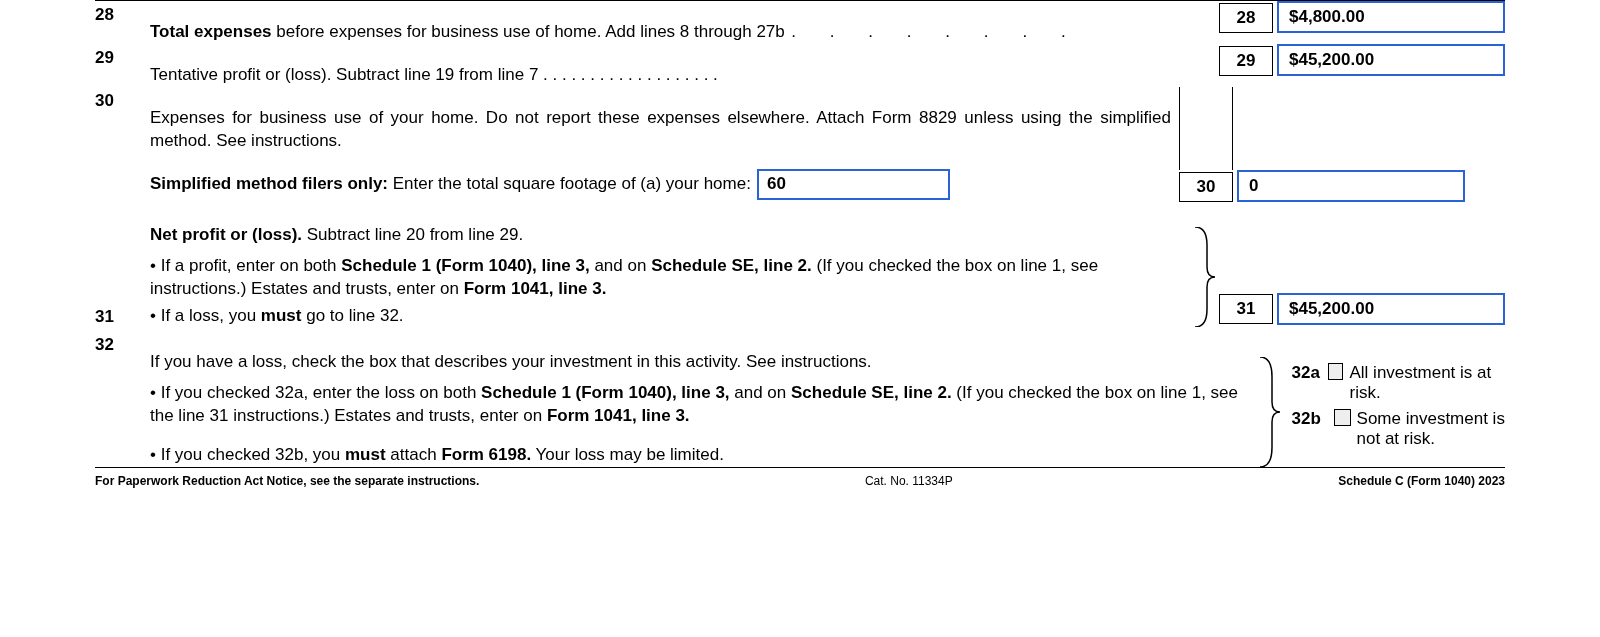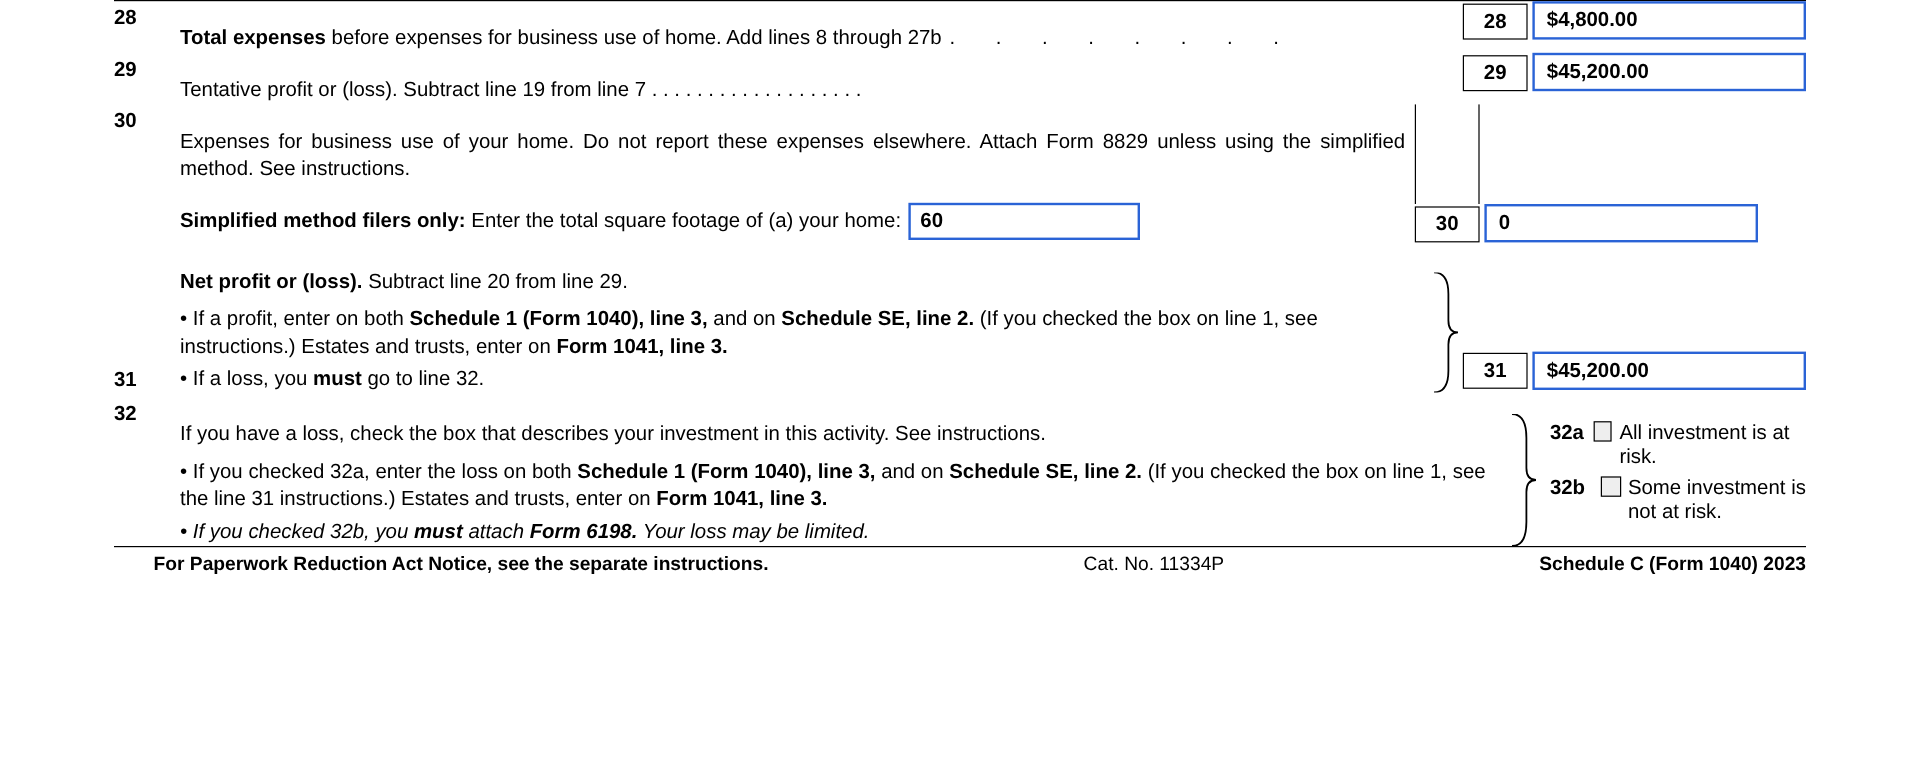--- a/index.html
+++ b/index.html
@@ -71,23 +71,22 @@
       align-items: center;
       justify-content: center;
     }
     .brace svg { display: block; }
     .bullet { padding-left: 0; }
     .bullet::before { content: "• "; }
     hr.rule { border: none; border-top: 1.5px solid #000; margin: 0; }
     .footer-row {
       display: flex;
       justify-content: space-between;
-      font-size: 16px;
+      font-size: 12px;
       padding: 6px 0 0 0;
-      margin-left: 33px;
     }
     .footer-row .left { font-weight: bold; }
     .footer-row .mid { }
     .footer-row .right { font-weight: bold; }
     .check-sq {
       display: inline-block;
       width: 17px; height: 17px;
       border: 1.5px solid #000;
       vertical-align: middle;
       margin-right: 6px;
@@ -177,21 +176,21 @@
     </div>
   </div>
 
   <div class="line-row" style="align-items:stretch; margin-top:4px;">
     <div class="line-num">32</div>
     <div class="line-text">
       <div>If you have a loss, check the box that describes your investment in this activity. See instructions.</div>
       <div class="bullet" style="margin-top:8px;">
         <span>If you checked 32a, enter the loss on both </span><b>Schedule 1 (Form 1040), line 3,</b><span> and on </span><b>Schedule SE, line 2.</b><span> (If you checked the box on line 1, see the line 31 instructions.) Estates and trusts, enter on </span><b>Form 1041, line 3.</b>
       </div>
-      <div class="bullet" style="margin-top:4px;font-style:italic;">
+      <div class="bullet" style="margin-top:16px;">
         <span>If you checked 32b, you </span><b>must</b><span> attach </span><b>Form 6198.</b><span> Your loss may be limited.</span>
       </div>
     </div>
     <div class="brace" style="align-self:flex-end; height:110px;">
       <svg width="22" height="110" viewBox="0 0 22 110">
         <path d="M2 0 Q14 0 14 20 L14 45 Q14 55 22 55 Q14 55 14 65 L14 90 Q14 110 2 110" fill="none" stroke="#000" stroke-width="1.5"></path>
       </svg>
     </div>
     <div style="display:flex; flex-direction:column; justify-content:flex-end; gap:6px; width:326px; padding-left:8px; padding-bottom:18px;">
       <div style="display:flex; align-items:flex-start;justify-content:space-between;">

